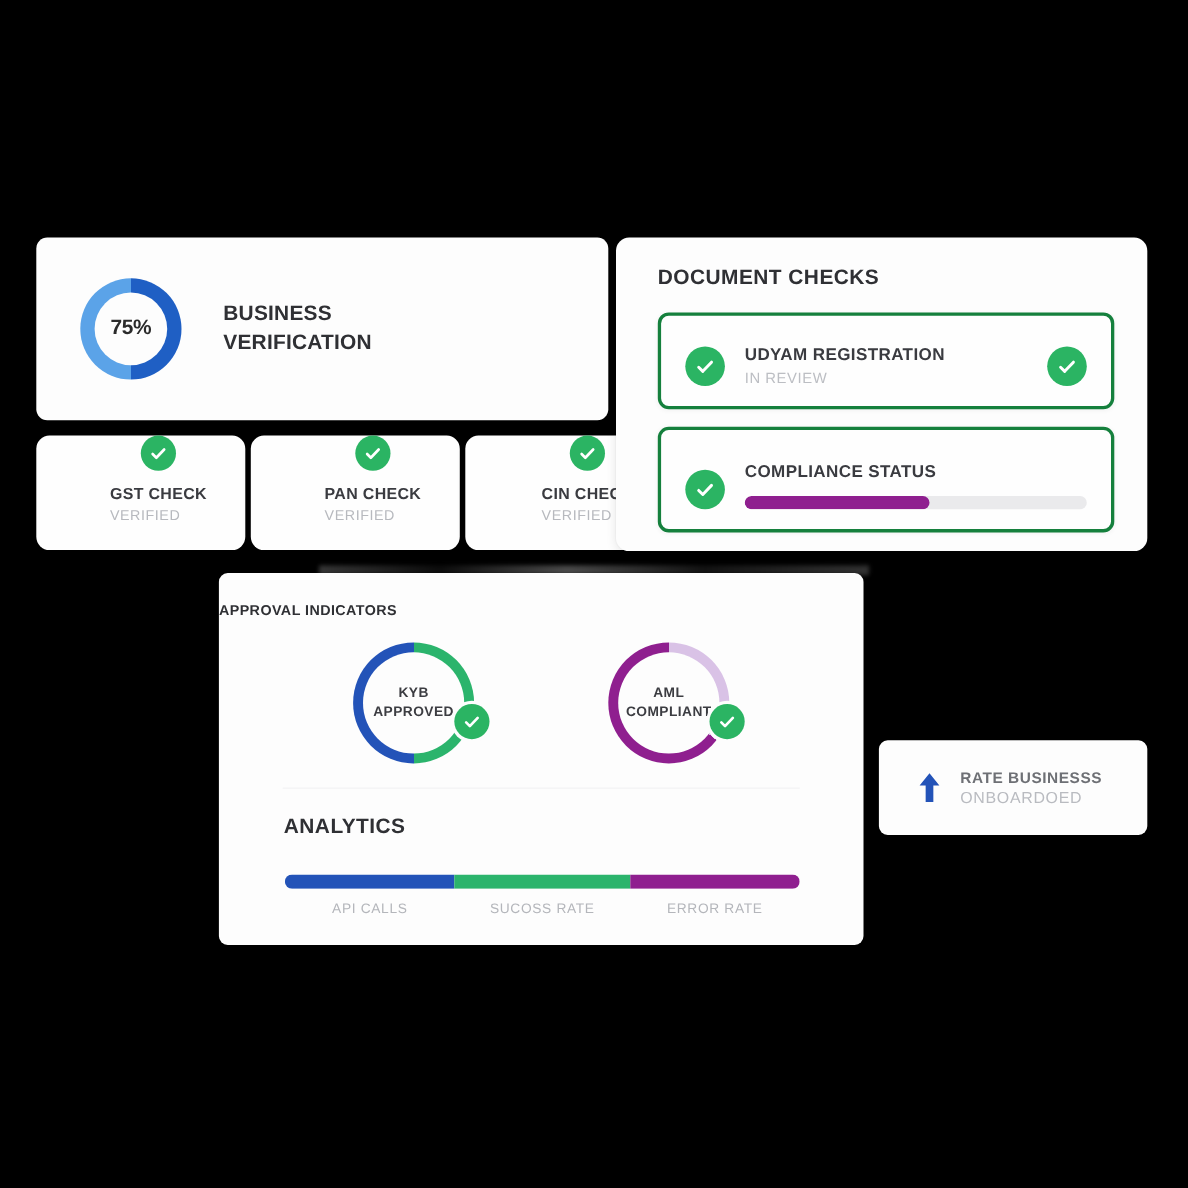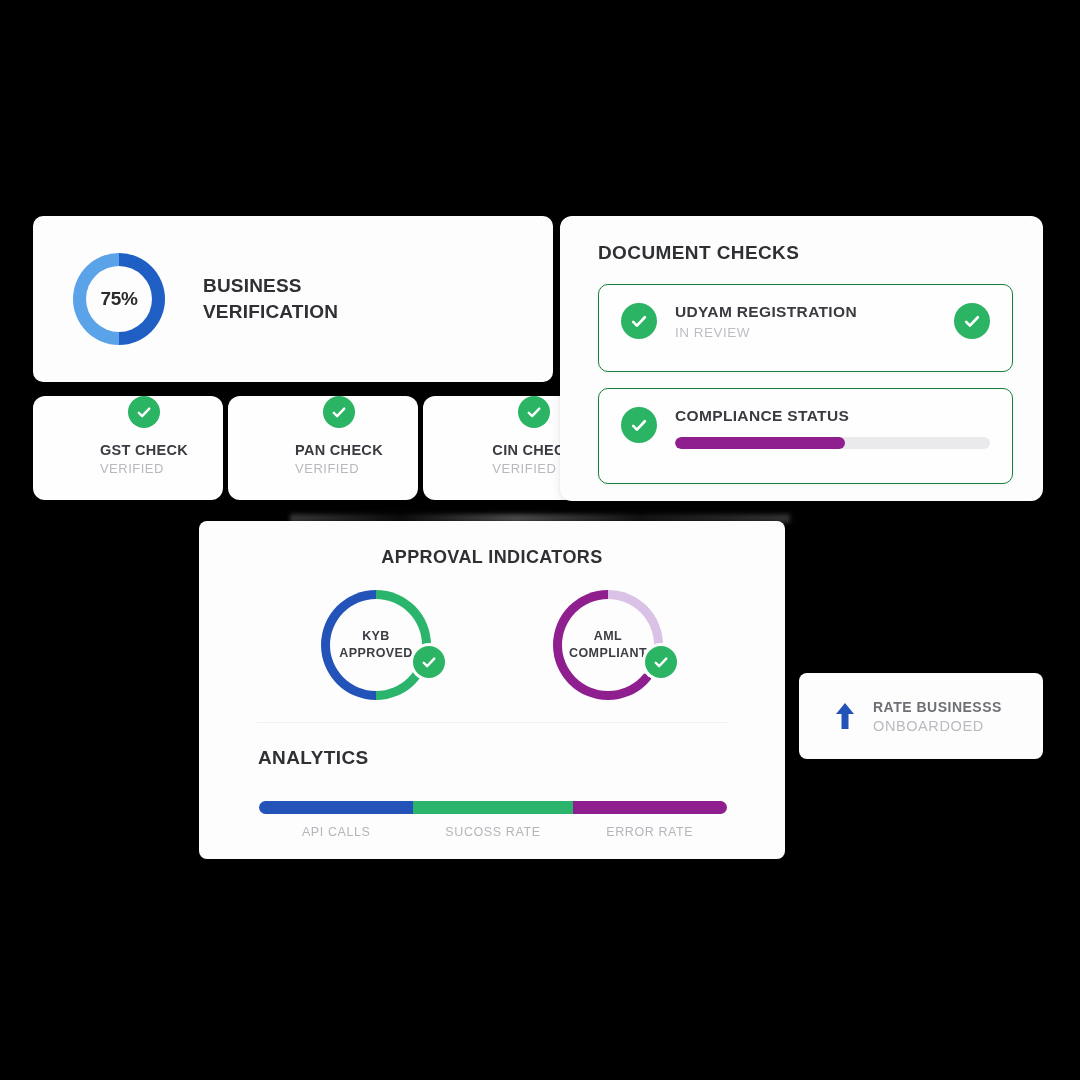--- a/index.html
+++ b/index.html
@@ -85,23 +85,23 @@
     left: 560px; top: 216px; width: 483px; height: 285px;
     padding: 26px 30px 0 38px;
     overflow: hidden;
   }
   #doc-title {
     font-size: 19px; font-weight: bold; color: #2f3034;
     letter-spacing: 0.4px; margin-bottom: 20px;
   }
   .doc-row {
     background: #fefefe; border-radius: 10px;
-    border: 1px solid #15803d;
+    border: 3px solid #15803d;
     box-shadow: 0 1px 4px rgba(0,0,0,0.045);
-    display: flex; align-items: flex-start; gap: 18px;
+    display: flex; align-items: flex-end; gap: 18px;
     padding: 18px 22px;
   }
   #doc-row-0 { height: 88px; margin-bottom: 16px; }
   #doc-row-1 { height: 96px; }
   .doc-body { flex: 1 1 auto; }
   .doc-title {
     font-size: 15.5px; font-weight: bold; color: #3a3b40;
     letter-spacing: 0.35px;
   }
   .doc-sub {
@@ -114,22 +114,22 @@
   .track-fill { height: 100%; border-radius: 6px; background: #8f1f8f; }
 
   
   #appr-card {
     left: 199px; top: 521px; width: 586px; height: 338px;
     border-radius: 8px;
     box-shadow: 0 3px 14px rgba(0,0,0,0.13), 0 0 0 1px rgba(0,0,0,0.02);
     overflow: hidden;
   }
   #appr-title {
-    text-align: center; margin-top: 26px;
-    font-size: 18px; font-weight: bold; color: #2f3034; letter-spacing: 0.4px;
+    text-align: left; margin-top: 26px;
+    font-size: 13px; font-weight: bold; color: #2f3034; letter-spacing: 0.4px;
   }
   #rings {
     display: flex; justify-content: center; gap: 122px; margin-top: 22px;
   }
   .ring-wrap { position: relative; width: 110px; height: 110px; }
   .ring {
     position: relative; width: 110px; height: 110px; border-radius: 50%;
     display: flex; align-items: center; justify-content: center;
   }
   .ring::after {

